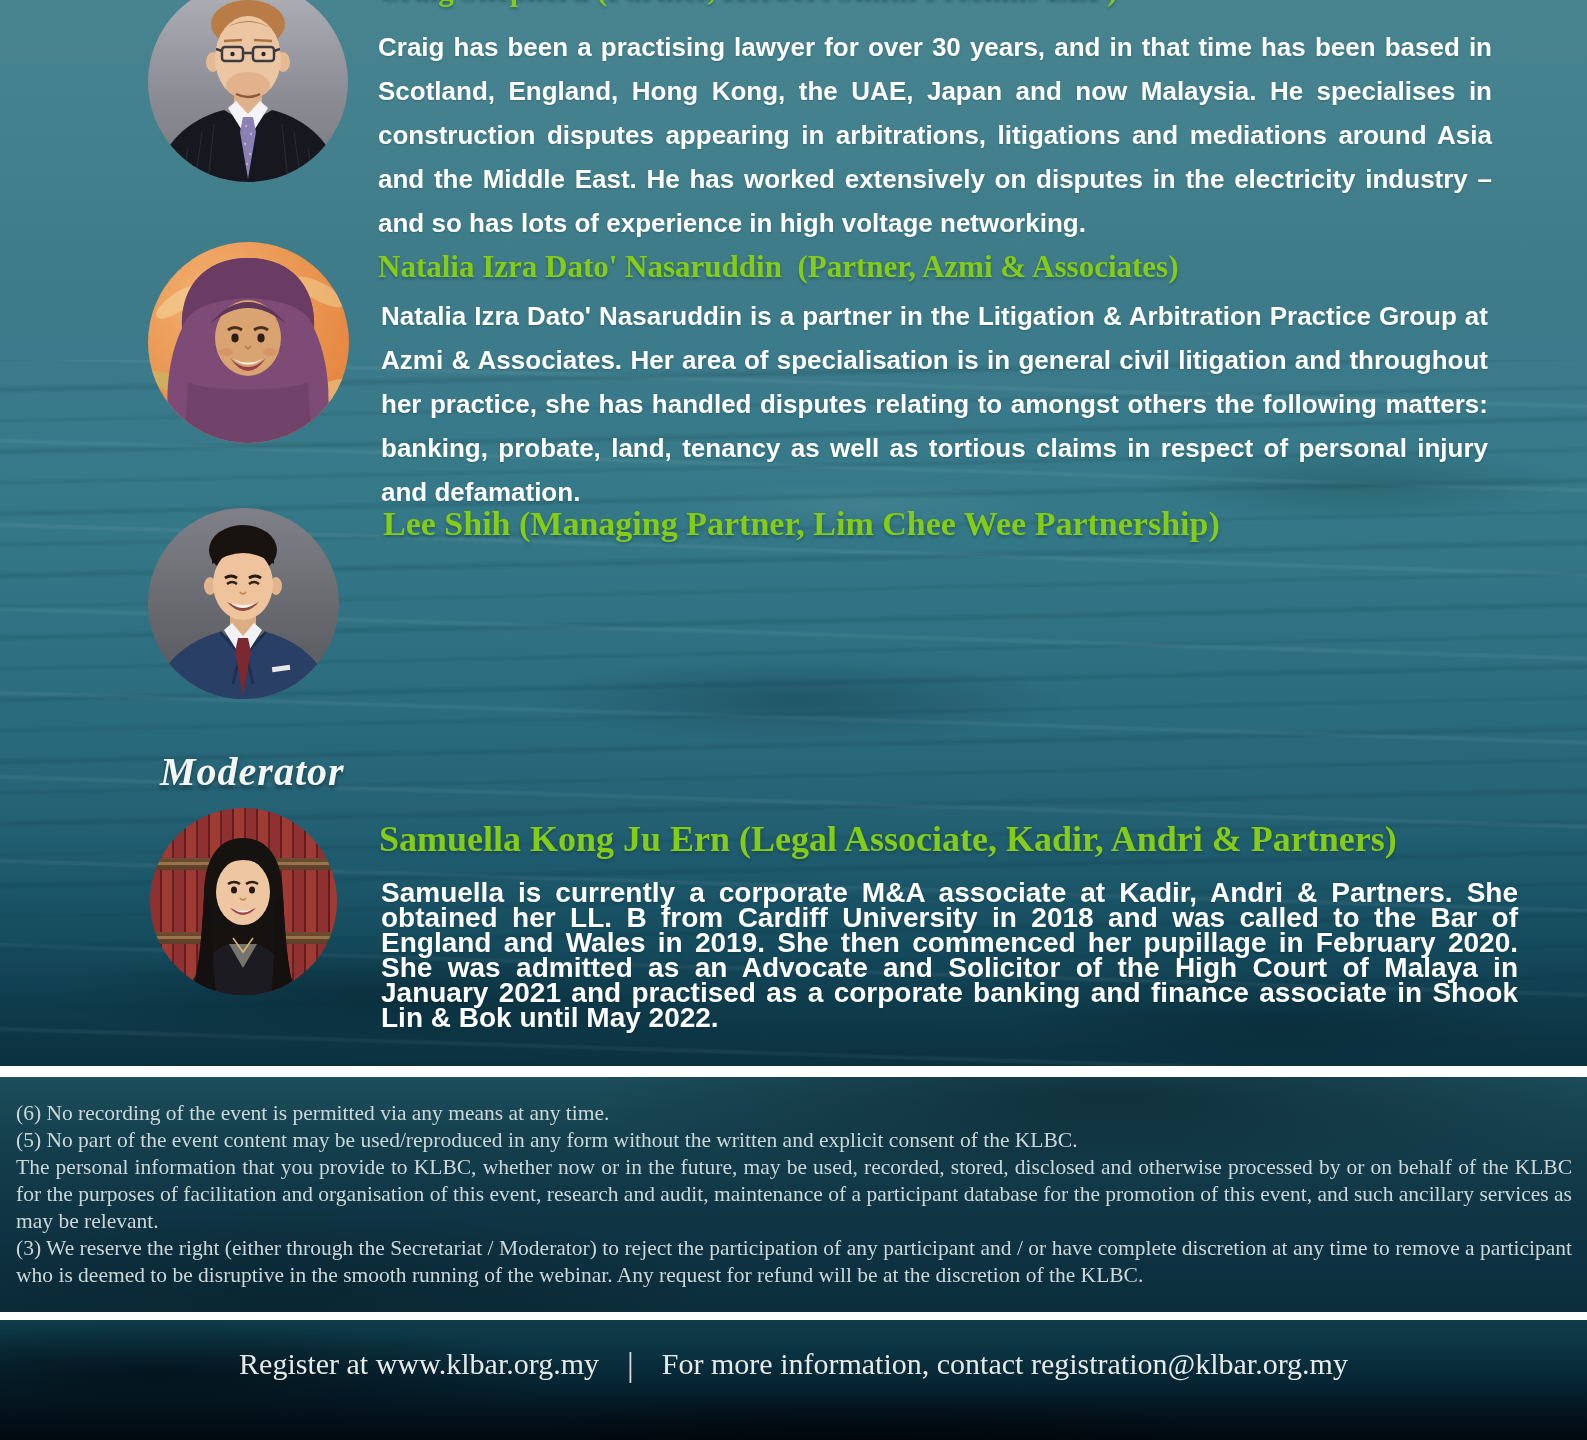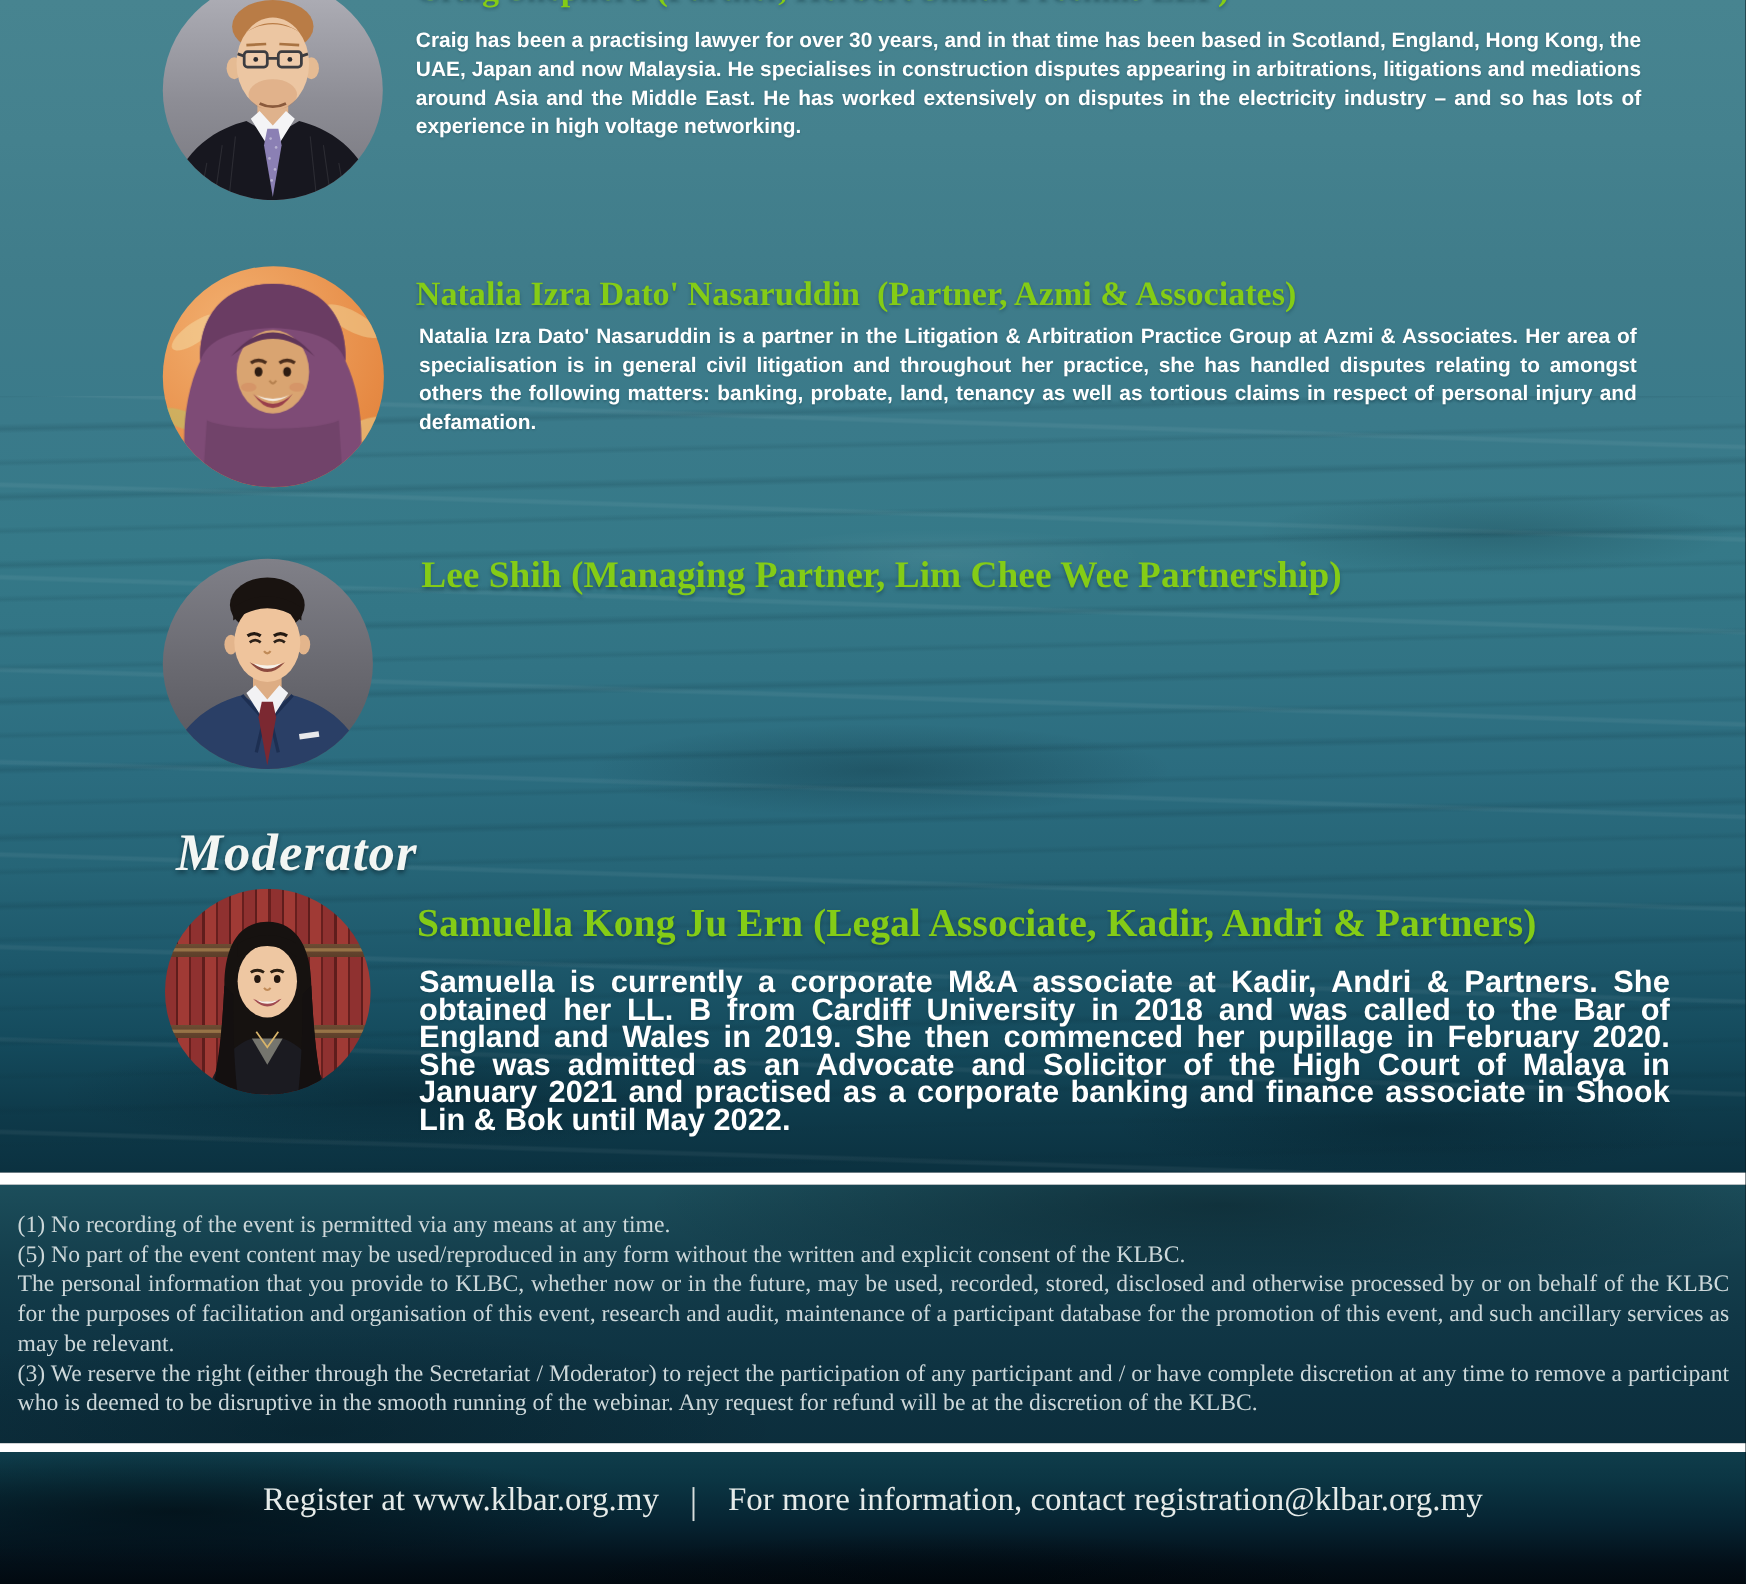--- a/index.html
+++ b/index.html
@@ -59,30 +59,30 @@
       radial-gradient(40% 70% at 10% 45%, rgba(0,4,8,.55), rgba(0,4,8,0) 65%),
       radial-gradient(35% 60% at 55% 100%, rgba(0,4,8,.45), rgba(0,4,8,0) 65%);}
   
   .speaker-heading{
     position:absolute;color:#84cc16;font-family:"Liberation Serif",serif;
     font-weight:700;font-size:31px;line-height:38px;white-space:pre;
     text-shadow:0 2px 3px rgba(8,40,50,.35);
   }
   .bio{
     position:absolute;color:#ffffff;font-weight:700;
-    font-size:19px;line-height:26px;text-align:justify;white-space:pre-line;
+    font-size:26px;line-height:44px;text-align:justify;white-space:pre-line;
     text-shadow:0 1px 2px rgba(8,40,50,.25);
   }
   .bio.tight{font-size:28px;line-height:25px;}
   .clip-top{position:absolute;left:378px;top:0;width:1160px;height:11px;overflow:hidden;}
   .clip-top .speaker-heading{left:0;top:-29px;}
   .moderator{
     position:absolute;left:160px;top:748px;
     color:#f3f6f3;font-family:"Liberation Serif",serif;font-style:italic;
-    font-weight:600;font-size:48px;letter-spacing:1px;
+    font-weight:600;font-size:40px;letter-spacing:1px;
     text-shadow:0 3px 4px rgba(6,30,40,.55);
     text-align:right;
   }
   .terms-block{position:absolute;left:16px;top:1100px;width:1556px;
     color:#ccd7d9;font-family:"Liberation Serif",serif;font-size:21.5px;line-height:27px;}
   .terms-block p{margin:0;}
   .terms-block p.just{text-align:justify;}
   .footer-line{
     position:absolute;left:0;top:1341px;width:1587px;text-align:center;
     color:#e6ebe9;font-family:"Liberation Serif",serif;font-size:30px;line-height:44px;
@@ -245,21 +245,21 @@
       <ellipse cx="102" cy="82" rx="3" ry="3.6" fill="#241810"></ellipse>
       <path d="M90,90 Q93,94 96,90" stroke="#c08a57" stroke-width="1.8" fill="none"></path>
       <path d="M80,100 Q93,114 106,100 Q93,106 80,100 Z" fill="#a04a50"></path>
       <path d="M83,101 Q93,108 103,101 Q93,104 83,101 Z" fill="#f7f0e7"></path>
     </svg>
   </div>
   <div class="speaker-heading" style="left:379px;top:820px;font-size:36px;">Samuella Kong Ju Ern (Legal Associate, Kadir, Andri &amp; Partners)</div>
   <div class="bio tight" style="left:381px;top:880px;width:1137px;">Samuella is currently a corporate M&amp;A associate at Kadir, Andri &amp; Partners. She obtained her LL. B from Cardiff University in 2018 and was called to the Bar of England and Wales in 2019. She then commenced her pupillage in February 2020. She was admitted as an Advocate and Solicitor of the High Court of Malaya in January 2021 and practised as a corporate banking and finance associate in Shook Lin &amp; Bok until May 2022.</div>
 
   <div class="terms-block">
-    <p>(1) No recording of the event is permitted via any means at any time.</p>
+    <p>(6) No recording of the event is permitted via any means at any time.</p>
     <p>(5) No part of the event content may be used/reproduced in any form without the written and explicit consent of the KLBC.</p>
     <p class="just">The personal information that you provide to KLBC, whether now or in the future, may be used, recorded, stored, disclosed and otherwise processed by or on behalf of the KLBC for the purposes of facilitation and organisation of this event, research and audit, maintenance of a participant database for the promotion of this event, and such ancillary services as may be relevant.</p>
     <p class="just">(3) We reserve the right (either through the Secretariat / Moderator) to reject the participation of any participant and / or have complete discretion at any time to remove a participant who is deemed to be disruptive in the smooth running of the webinar. Any request for refund will be at the discretion of the KLBC.</p>
   </div>
 
   <div class="footer-line">
     <span>Register at www.klbar.org.my</span><span class="footer-sep">|</span><span>For more information, contact registration@klbar.org.my</span>
   </div>
 
 </div>

